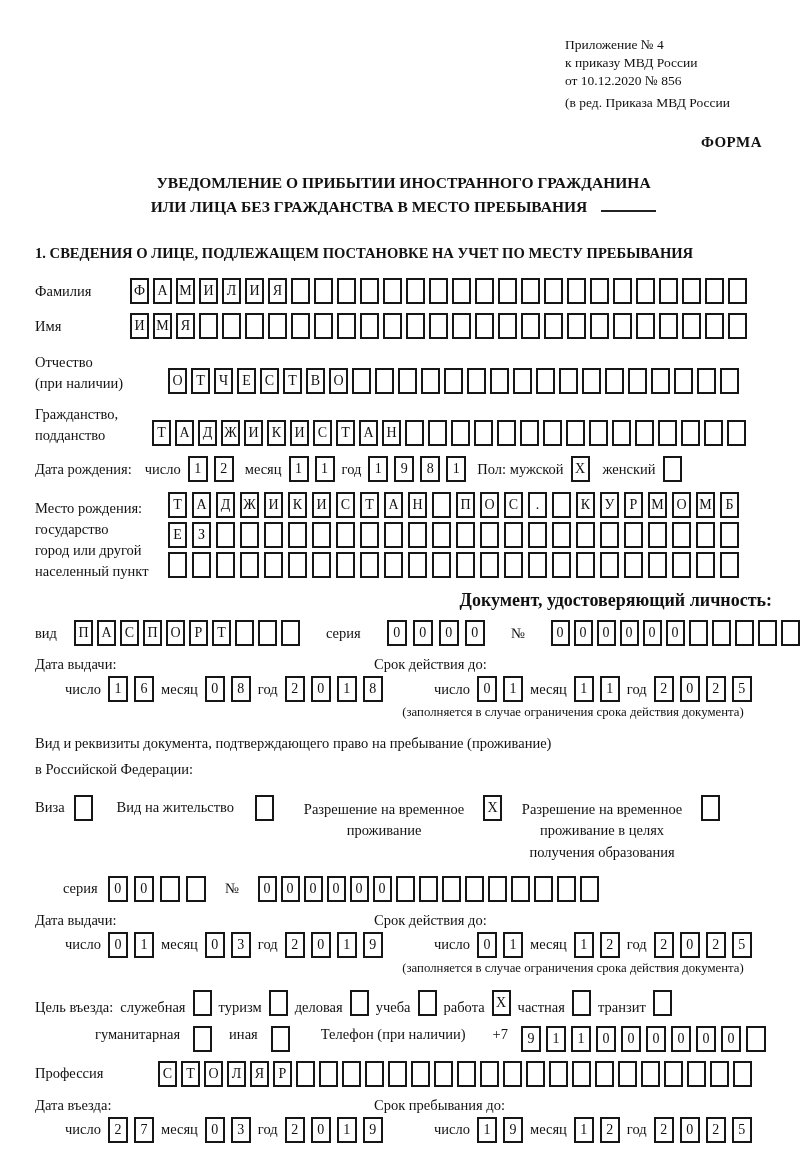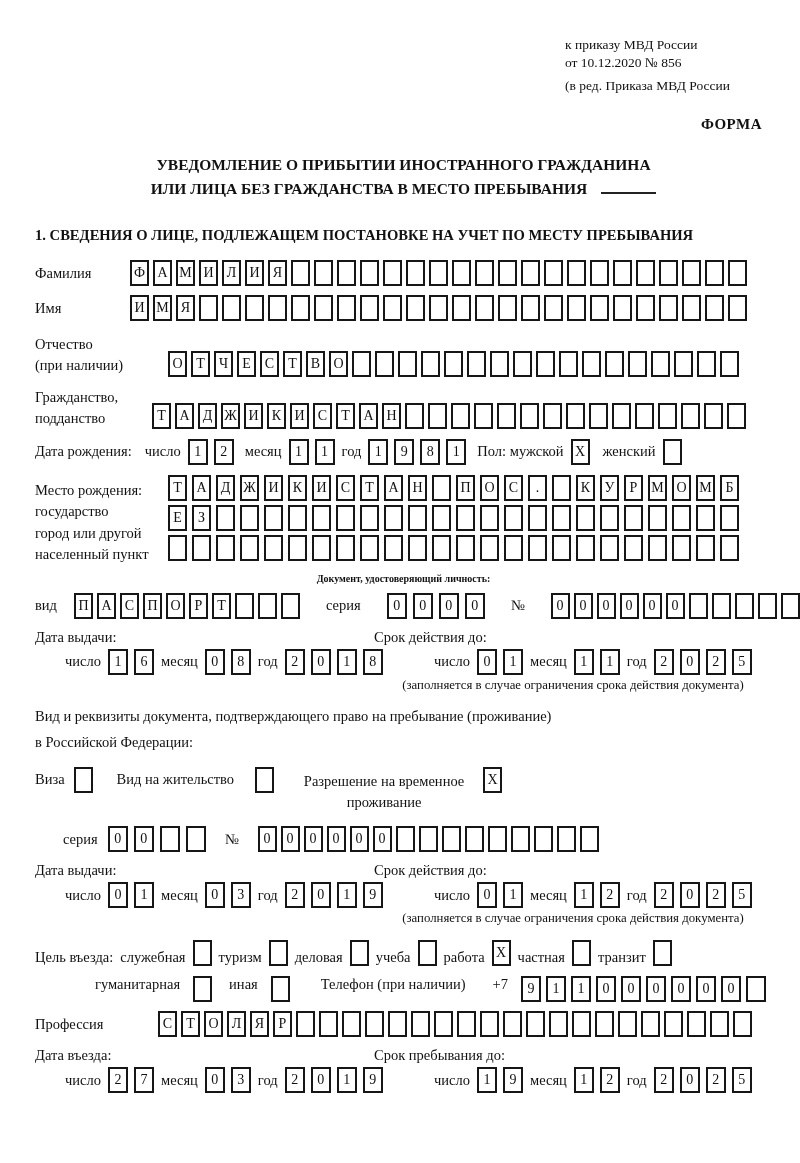--- a/index.html
+++ b/index.html
@@ -27,21 +27,21 @@
   .cell {
     display: inline-block; width: 19px; height: 26px;
     border: 2px solid #161616; text-align: center;
     font-size: 14px; line-height: 22px; background:#fff;
   }
   .cells.wide { gap: 5px; }
   .date-cells { display: inline-flex; gap: 6px; }
   .date-cells .cell { width: 20px; }
   .mr-rows .cells { margin-bottom: 4px; }
 
-  .center-bold { text-align: center; font-weight: bold; margin-top: 8px; font-size: 10px; }
+  .center-bold { text-align: right; font-weight: bold; margin-top: 8px; font-size: 18px; }
 
   .datepair { display: flex; margin-top: 10px; }
   .dcol-l { width: 46%; }
   .dcol-r { width: 54%; }
   .datehead { text-align: left; margin-bottom: 3px; }
   .dateline { display: flex; align-items: center; gap: 7px; }
   .datenote { font-size: 12.8px; text-align: center; margin-top: 3px; }
 
   .inline-gap { margin: 0 9px; }
   .cbrow { display: flex; align-items: flex-start; margin-top: 12px; gap: 10px; }
@@ -50,20 +50,21 @@
   .cblabel.c { text-align: center; line-height: 1.5; }
 
   .purpose-row { display: flex; align-items: flex-end; margin-top: 14px; gap: 7px; flex-wrap: nowrap; }
   .purpose-row2 { display: flex; align-items: flex-start; margin-top: 10px; margin-left: 60px; gap: 13px; }
   .nowrap { white-space: nowrap; }
 </style>
 </head>
 <body>
 
 <div class="hdr-note">
+  <div>Приложение № 4</div>
   <div>к приказу МВД России</div>
   <div>от 10.12.2020 № 856</div>
   <div class="gap">(в ред. Приказа МВД России</div>
 </div>
 
 <div class="forma">ФОРМА</div>
 
 <div class="title">
   <div>УВЕДОМЛЕНИЕ О ПРИБЫТИИ ИНОСТРАННОГО ГРАЖДАНИНА</div>
   <div><span>ИЛИ ЛИЦА БЕЗ ГРАЖДАНСТВА В МЕСТО ПРЕБЫВАНИЯ</span><span class="blank-line"></span></div>
@@ -428,20 +429,26 @@
     <span class="cells" style="margin-left:12px">
         <span class="cell"></span>
       </span>
   </div>
   <div class="cbitem" style="margin-left:10px">
     <span class="cblabel c" style="max-width:180px">Разрешение на временное проживание</span>
     <span class="cells">
         <span class="cell">X</span>
       </span>
   </div>
+  <div class="cbitem">
+    <span class="cblabel c" style="max-width:180px">Разрешение на временное проживание в целях получения образования</span>
+    <span class="cells">
+        <span class="cell"></span>
+      </span>
+  </div>
 </div>
 
 <div class="frow" style="margin-top:12px; margin-left:28px; gap:10px">
   <span>серия</span>
   <span class="date-cells">
       <span class="cell">0</span>
       <span class="cell">0</span>
       <span class="cell"></span>
       <span class="cell"></span>
     </span>

